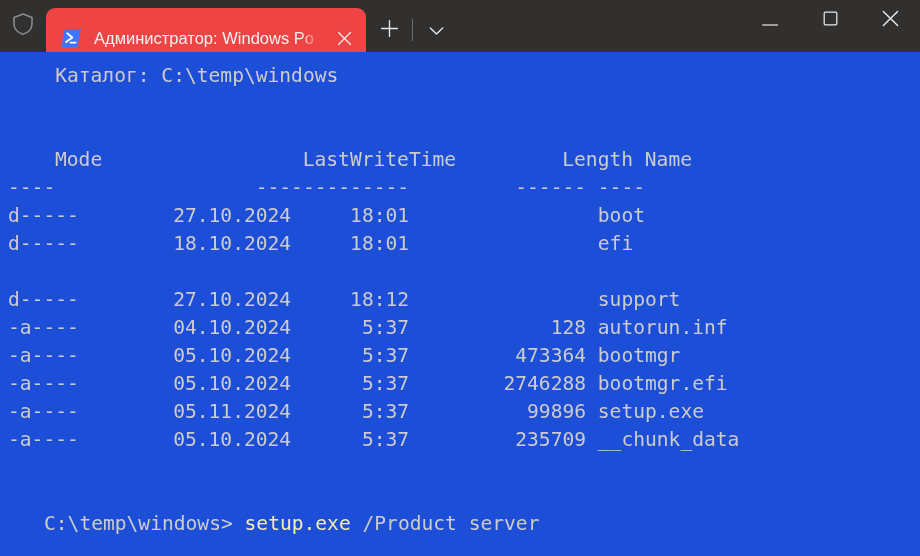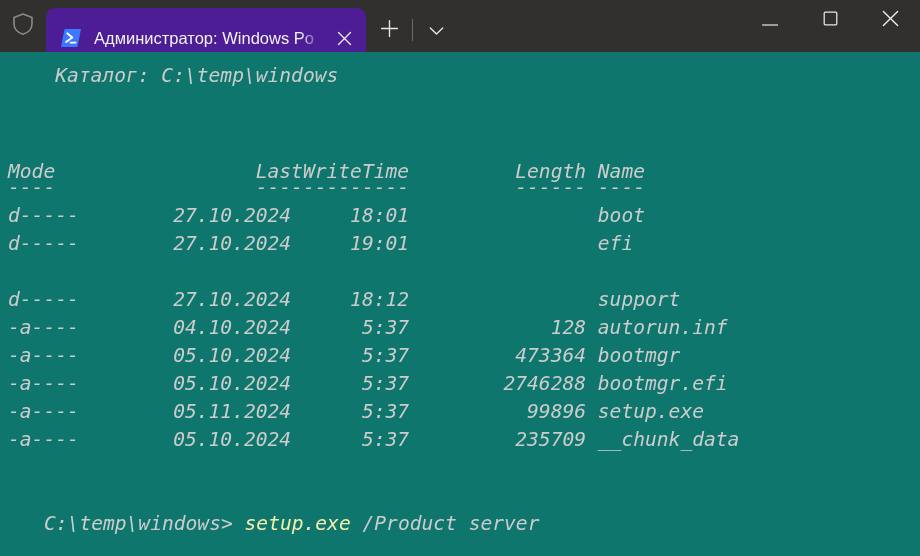--- a/index.html
+++ b/index.html
@@ -38,21 +38,21 @@
     align-items: flex-end;
     height: 52px;
     flex: 1 1 auto;
     min-width: 0;
   }
 
   .tab {
     position: relative;
     height: 44px;
     width: 320px;
-    background: #4c1d95;
+    background: #ef4444;
     border-radius: 9px 9px 0 0;
     display: flex;
     align-items: center;
     padding: 16px 0 0 14px;
     box-sizing: border-box;
     flex: 0 0 auto;
   }
 
   .tab-icon {
     width: 22px;
@@ -124,23 +124,22 @@
     height: 40px;
     display: flex;
     align-items: center;
     justify-content: center;
   }
 
   
   .terminal {
     position: relative;
     height: 504px;
-    background: #0f766e;
-    overflow: hidden;
-    font-style: italic;
+    background: #1d4ed8;
+    overflow: hidden;
   }
 
   .term-text {
     position: absolute;
     left: 8px;
     top: 0;
     font-family: "DejaVu Sans Mono", monospace;
     font-size: 19.6px;
     line-height: 28px;
     color: #cccccc;
@@ -226,26 +225,26 @@
       </span>
     </span>
   </div>
 
 </div>
 
 <div class="terminal">
 
   <div class="term-text" style="top:10px;">    Каталог: C:\temp\windows</div>
 
-  <div class="term-text" style="top:106px;">Mode                 LastWriteTime         Length Name</div>
+  <div class="term-text" style="top:94px;margin-left:47px;">Mode                 LastWriteTime         Length Name</div>
 
   <div class="term-text" style="top:122px;">----                 -------------         ------ ----</div>
 
   <div class="term-text" style="top:150px;">d-----        27.10.2024     18:01                boot</div>
-  <div class="term-text" style="top:178px;">d-----        27.10.2024     19:01                efi</div>
+  <div class="term-text" style="top:178px;">d-----        18.10.2024     18:01                efi</div>
   <div class="term-text" style="top:234px;">d-----        27.10.2024     18:12                support</div>
   <div class="term-text" style="top:262px;">-a----        04.10.2024      5:37            128 autorun.inf</div>
   <div class="term-text" style="top:290px;">-a----        05.10.2024      5:37         473364 bootmgr</div>
   <div class="term-text" style="top:318px;">-a----        05.10.2024      5:37        2746288 bootmgr.efi</div>
   <div class="term-text" style="top:346px;">-a----        05.11.2024      5:37          99896 setup.exe</div>
   <div class="term-text" style="top:374px;">-a----        05.10.2024      5:37         235709 __chunk_data</div>
 
   <div class="term-text" style="top:458px;margin-left:36px;"><span class="plain">C:\temp\windows&gt; </span><span class="cmd">setup.exe</span><span class="plain"> /Product server</span></div>
 
 </div>

